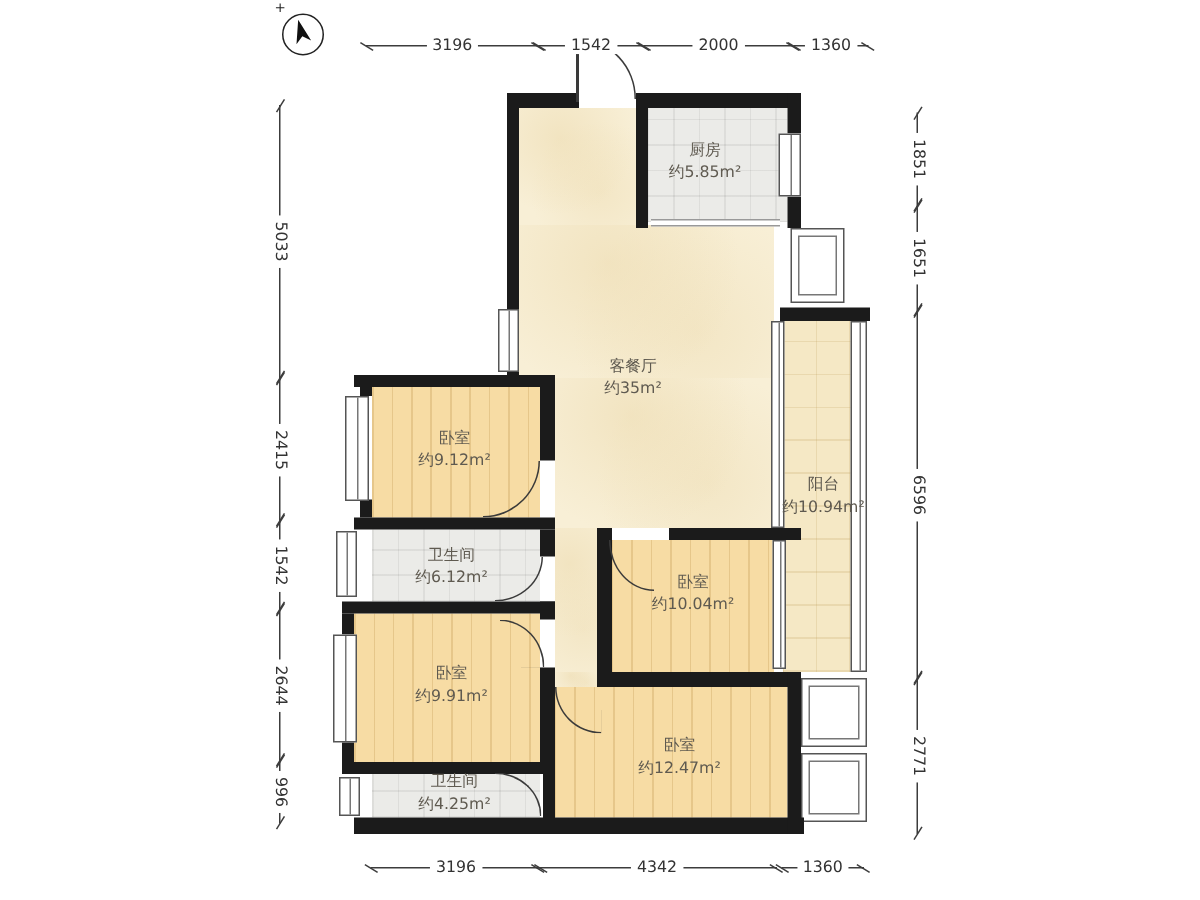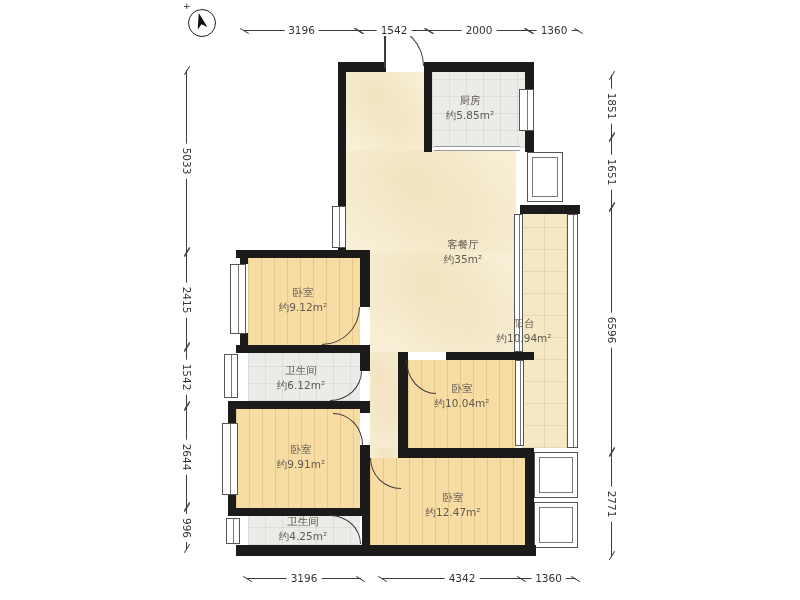--- a/index.html
+++ b/index.html
@@ -130,37 +130,37 @@
   <div class="door arc-br" style="left:330px;top:371px;width:32px;height:30px;"></div>
   <div class="door arc-tr" style="left:333px;top:413px;width:30px;height:32px;"></div>
   <div class="door arc-tr" style="left:330px;top:515px;width:31px;height:29px;"></div>
   <div class="door arc-bl" style="left:406px;top:360px;width:30px;height:34px;"></div>
   <div class="door arc-bl" style="left:370px;top:458px;width:31px;height:31px;"></div>
 
   <div class="room-label" style="left:470px;top:108px;">
     <span class="rname">厨房</span>
     <span class="rarea">约5.85m²</span>
   </div>
-  <div class="room-label" style="left:422px;top:252px;margin-left:41px;">
+  <div class="room-label" style="left:422px;top:252px;">
     <span class="rname">客餐厅</span>
     <span class="rarea">约35m²</span>
   </div>
   <div class="room-label" style="left:303px;top:300px;">
     <span class="rname">卧室</span>
     <span class="rarea">约9.12m²</span>
   </div>
   <div class="room-label" style="left:301px;top:378px;">
     <span class="rname">卫生间</span>
     <span class="rarea">约6.12m²</span>
   </div>
   <div class="room-label" style="left:462px;top:396px;">
     <span class="rname">卧室</span>
     <span class="rarea">约10.04m²</span>
   </div>
-  <div class="room-label" style="left:524px;top:331px;">
+  <div class="room-label" style="left:549px;top:331px;">
     <span class="rname">阳台</span>
     <span class="rarea">约10.94m²</span>
   </div>
   <div class="room-label" style="left:301px;top:457px;">
     <span class="rname">卧室</span>
     <span class="rarea">约9.91m²</span>
   </div>
   <div class="room-label" style="left:453px;top:505px;">
     <span class="rname">卧室</span>
     <span class="rarea">约12.47m²</span>
@@ -180,21 +180,21 @@
   <div class="dim-h" style="left:429px;top:30px;width:100px;">
       <span>2000</span>
     </div>
   <div class="dim-h" style="left:529px;top:30px;width:50px;">
       <span>1360</span>
     </div>
 
   <div class="dim-h" style="left:247px;top:578px;width:114px;">
       <span>3196</span>
     </div>
-  <div class="dim-h" style="left:382px;top:578px;width:160px;">
+  <div class="dim-h" style="left:358px;top:578px;width:160px;">
       <span>4342</span>
     </div>
   <div class="dim-h" style="left:521px;top:578px;width:55px;">
       <span>1360</span>
     </div>
 
   <div class="dim-v" style="left:186px;top:70px;height:182px;">
       <span>5033</span>
     </div>
   <div class="dim-v" style="left:186px;top:252px;height:95px;">

